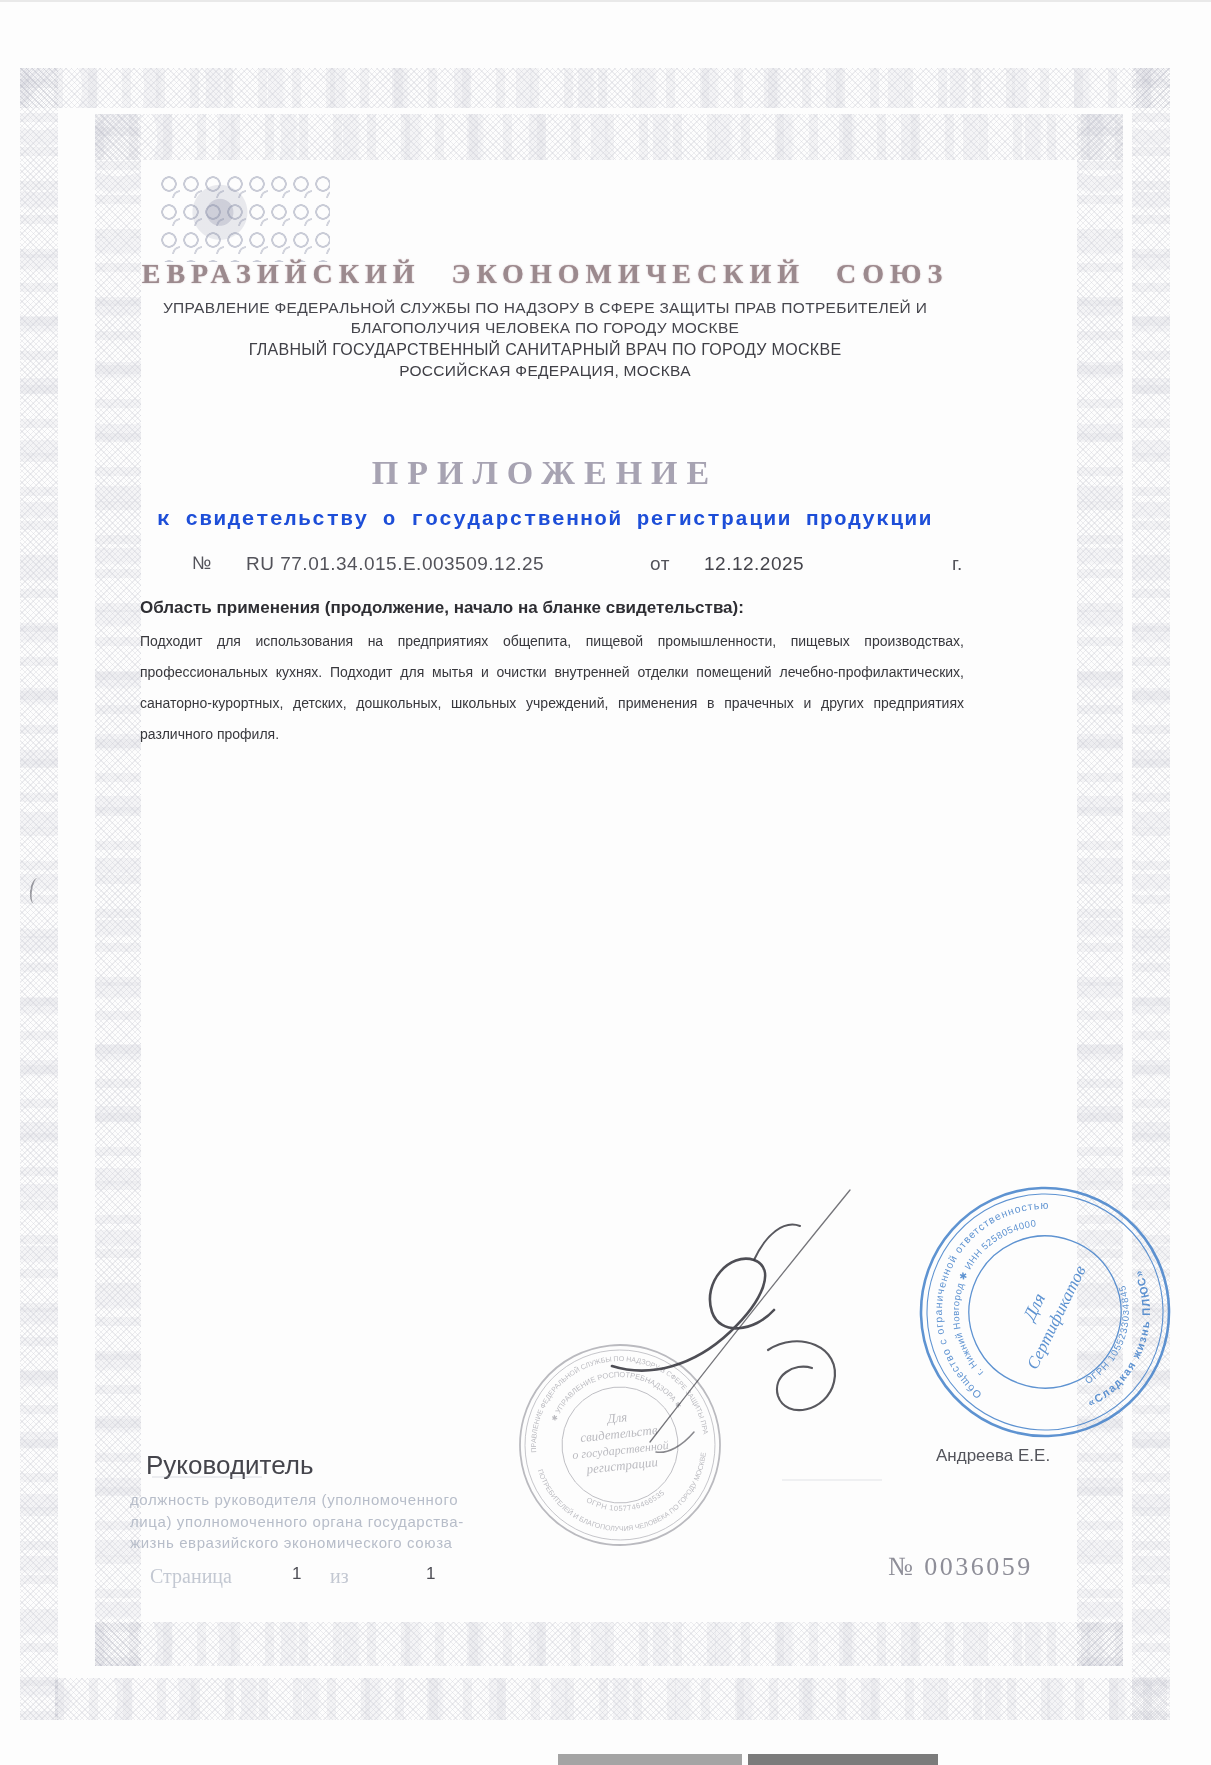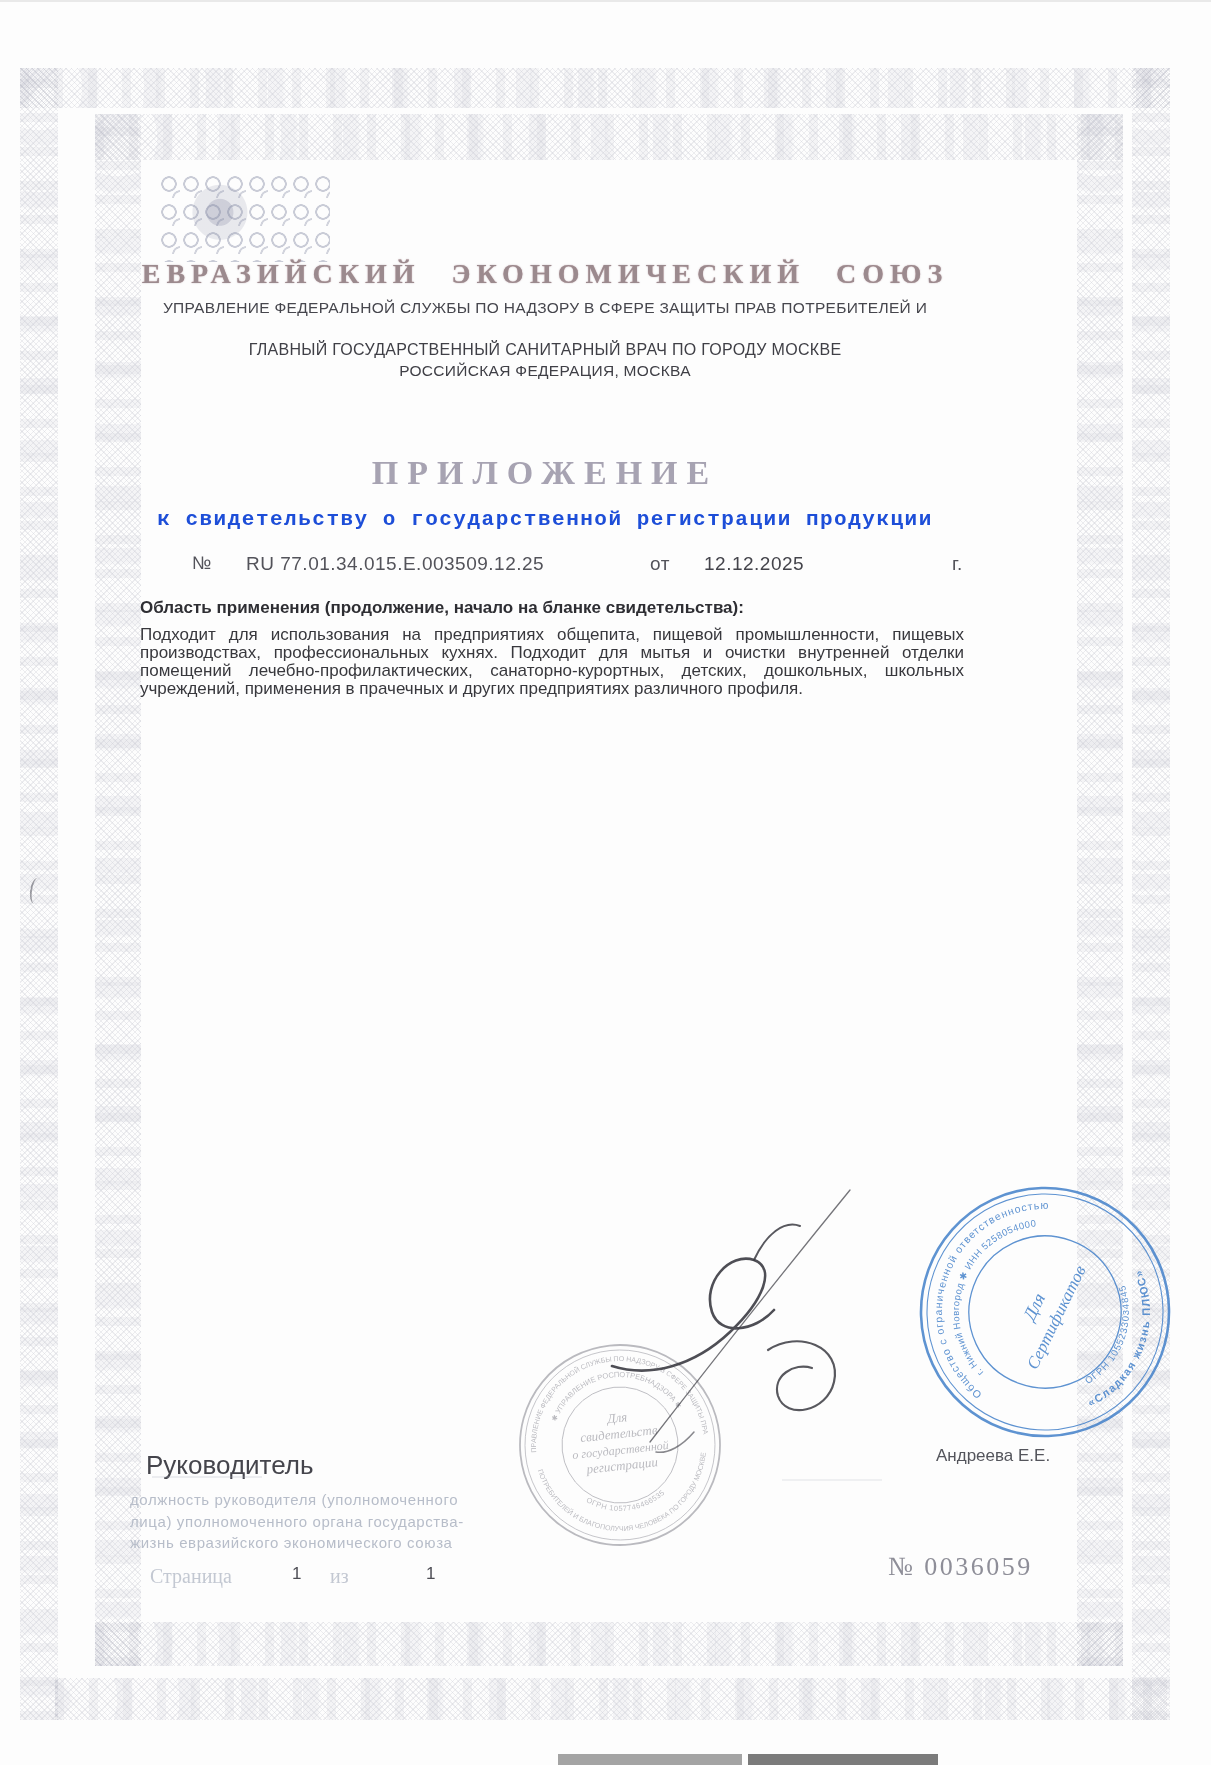--- a/index.html
+++ b/index.html
@@ -47,21 +47,21 @@
     font-family:"Liberation Serif",serif;font-weight:bold;font-size:34px;
     color:#a7a3b2;letter-spacing:9px;filter:blur(.5px);
   }
   .doc-sub{
     font-family:Liberation Mono, monospace;font-weight:bold;font-size:21px;
     color:#1d4ed8;letter-spacing:1.5px;filter:blur(.45px);text-align:center;
   }
   .faint{color:#c6c8d2;}
   .numline{font-size:19px;color:#53535a;letter-spacing:.5px;}
   .scope-h{font-size:17px;font-weight:bold;color:#2e2e33;}
-  .scope-t{font-size:17px;line-height:18px;color:#38383d;text-align:justify;}
+  .scope-t{font-size:14px;line-height:31px;color:#38383d;text-align:justify;}
   .sign-label{font-size:26px;color:#45454c;}
   .sign-name{font-size:17px;color:#54555c;}
   .note{font-size:15px;color:#b7bdc9;filter:blur(.35px);letter-spacing:.6px;}
   .pg-faint{font-family:"Liberation Serif",serif;font-size:20px;color:#c3c8d2;filter:blur(.35px);}
   .pg-num{font-size:17px;color:#4e4e55;}
   .blank-no{
     font-family:"Liberation Serif",serif;font-size:26px;color:#8e8e98;
     letter-spacing:2.5px;filter:blur(.3px);
   }
   .hline{position:absolute;height:2px;background:rgba(165,170,185,.38);}
@@ -81,20 +81,21 @@
 
   <div class="lace" style="left:95px;top:112px;width:1028px;height:46px;"></div>
   <div class="lace" style="left:95px;top:1620px;width:1028px;height:44px;"></div>
   <div class="lace v" style="left:95px;top:112px;width:46px;height:1552px;"></div>
   <div class="lace v" style="left:1077px;top:112px;width:46px;height:1552px;"></div>
 
   <div class="emblem"></div>
 
   <div class="abs center union" style="top:256px;">ЕВРАЗИЙСКИЙ ЭКОНОМИЧЕСКИЙ СОЮЗ</div>
   <div class="abs center auth" style="top:297px;">УПРАВЛЕНИЕ ФЕДЕРАЛЬНОЙ СЛУЖБЫ ПО НАДЗОРУ В СФЕРЕ ЗАЩИТЫ ПРАВ ПОТРЕБИТЕЛЕЙ И</div>
+  <div class="abs center auth" style="top:317px;">БЛАГОПОЛУЧИЯ ЧЕЛОВЕКА ПО ГОРОДУ МОСКВЕ</div>
   <div class="abs center auth" style="top:360px;color:#3f3f46;">РОССИЙСКАЯ ФЕДЕРАЦИЯ, МОСКВА</div>
   <div class="abs center auth" style="top:339px;font-size:16px;color:#3f3f46;">ГЛАВНЫЙ ГОСУДАРСТВЕННЫЙ САНИТАРНЫЙ ВРАЧ ПО ГОРОДУ МОСКВЕ</div>
 
   <div class="abs center doc-title" style="top:452px;">ПРИЛОЖЕНИЕ</div>
   <div class="abs center doc-sub" style="top:506px;">к свидетельству о государственной регистрации продукции</div>
 
   <div class="abs numline faint" style="left:192px;top:551px;font-size:18px;">№</div>
   <div class="abs numline" style="left:246px;top:551px;">RU 77.01.34.015.E.003509.12.25</div>
   <div class="abs numline faint" style="left:650px;top:551px;">от</div>
   <div class="abs numline" style="left:704px;top:551px;color:#44444b;">12.12.2025</div>

